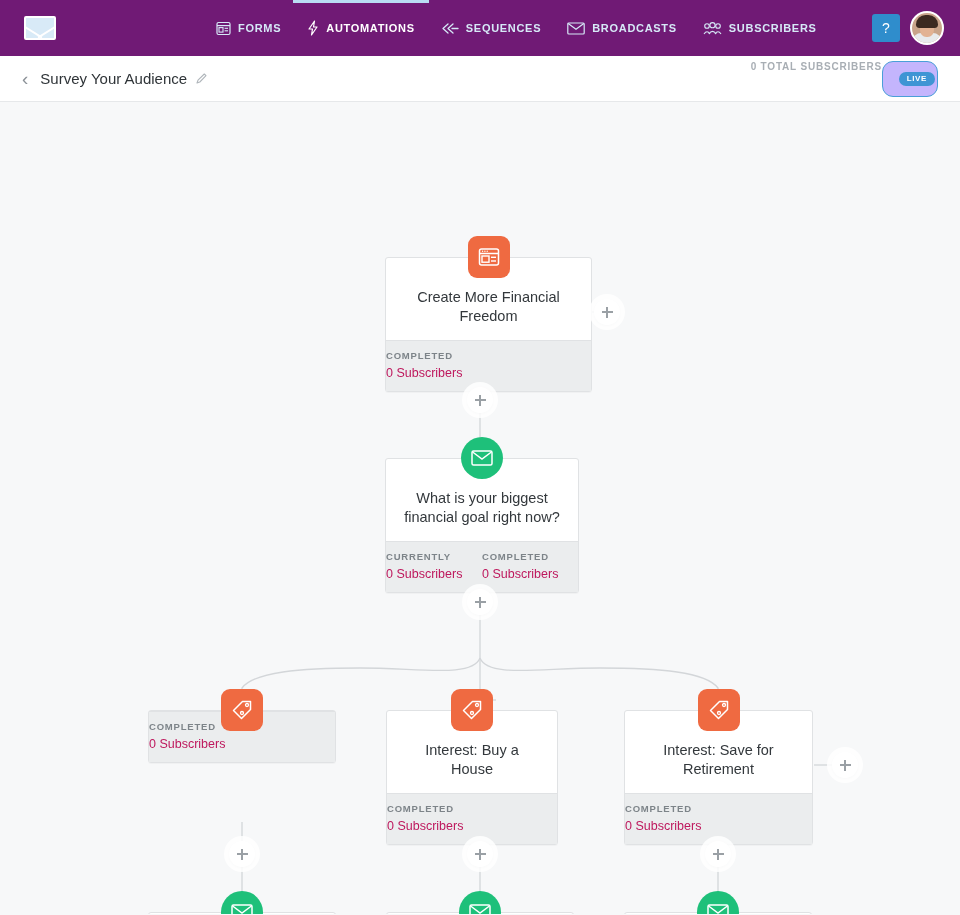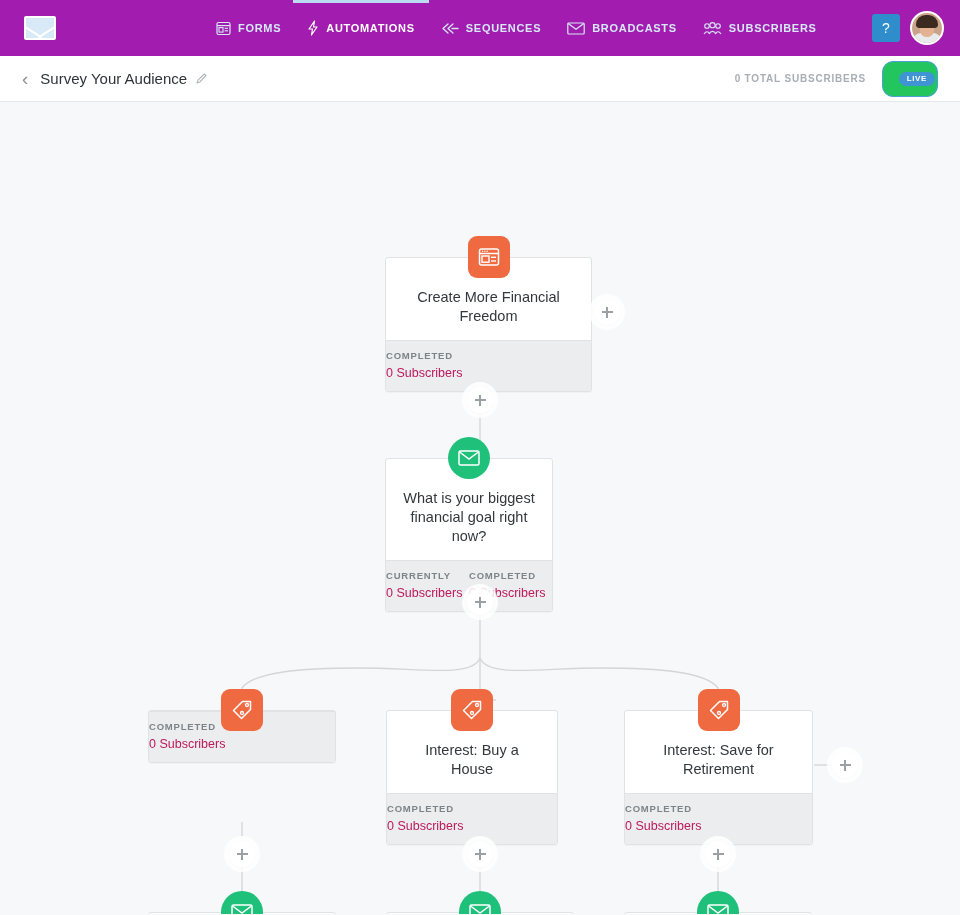--- a/index.html
+++ b/index.html
@@ -9,21 +9,21 @@
     height: 915px;
     overflow: hidden;
     font-family: "Liberation Sans", sans-serif;
     background: #f7f8f9;
   }
 
   
   .topnav {
     position: relative;
     height: 56px;
-    background: #a21caf;
+    background: #701a75;
     display: flex;
     align-items: center;
     padding: 0 16px;
   }
   .brand-logo {
     width: 32px; height: 24px;
     border: 2px solid #ffffff;
     border-radius: 2px;
     position: relative;
     overflow: hidden;
@@ -131,34 +131,33 @@
     font-weight: normal;
   }
   .edit-pencil {
     margin-left: 8px;
     cursor: pointer;
     display: inline-flex;
   }
   .subheader-right {
     margin-left: auto;
     display: flex;
-    align-items: center;
-    gap: 16px;
+    align-items: flex-start;
   }
   .total-subs {
     font-size: 10px;
     letter-spacing: 0.8px;
     color: #a8aeb4;
     font-weight: bold;
   }
   .live-toggle {
     width: 56px; height: 36px;
     border: 1px solid #4a9fd8;
     border-radius: 11px;
-    background: #22c55e;
+    background: #c4b5fd;
     display: flex;
     align-items: center;
     justify-content: flex-end;
     padding: 2px;
     cursor: pointer;
   }
   .live-pill {
     background: #3f95d4;
     color: #ffffff;
     font-size: 8px;
@@ -409,21 +408,21 @@
       <div class="stat">
         <div class="stat-label">COMPLETED</div>
         <div class="stat-value">0 Subscribers</div>
       </div>
     </div>
   </div>
 
   <div class="plus-btn" style="left:594px; top:197px;"></div>
   <div class="plus-btn" style="left:467px; top:285px;"></div>
 
-  <div class="node" style="left:385px; top:356px; width:168px;">
+  <div class="node" style="left:385px; top:356px; width:194px;">
     <div class="node-badge">
       <div class="badge-circle">
         <svg width="22" height="16" viewBox="0 0 22 16">
             <rect x="1" y="1" width="20" height="14" rx="1.5" fill="none" stroke="#ffffff" stroke-width="1.5"></rect>
             <path d="M1.6 2 L11 9 L20.4 2" fill="none" stroke="#ffffff" stroke-width="1.5"></path>
           </svg>
       </div>
     </div>
     <div class="node-title">What is your biggest financial goal right now?</div>
     <div class="node-stats">

